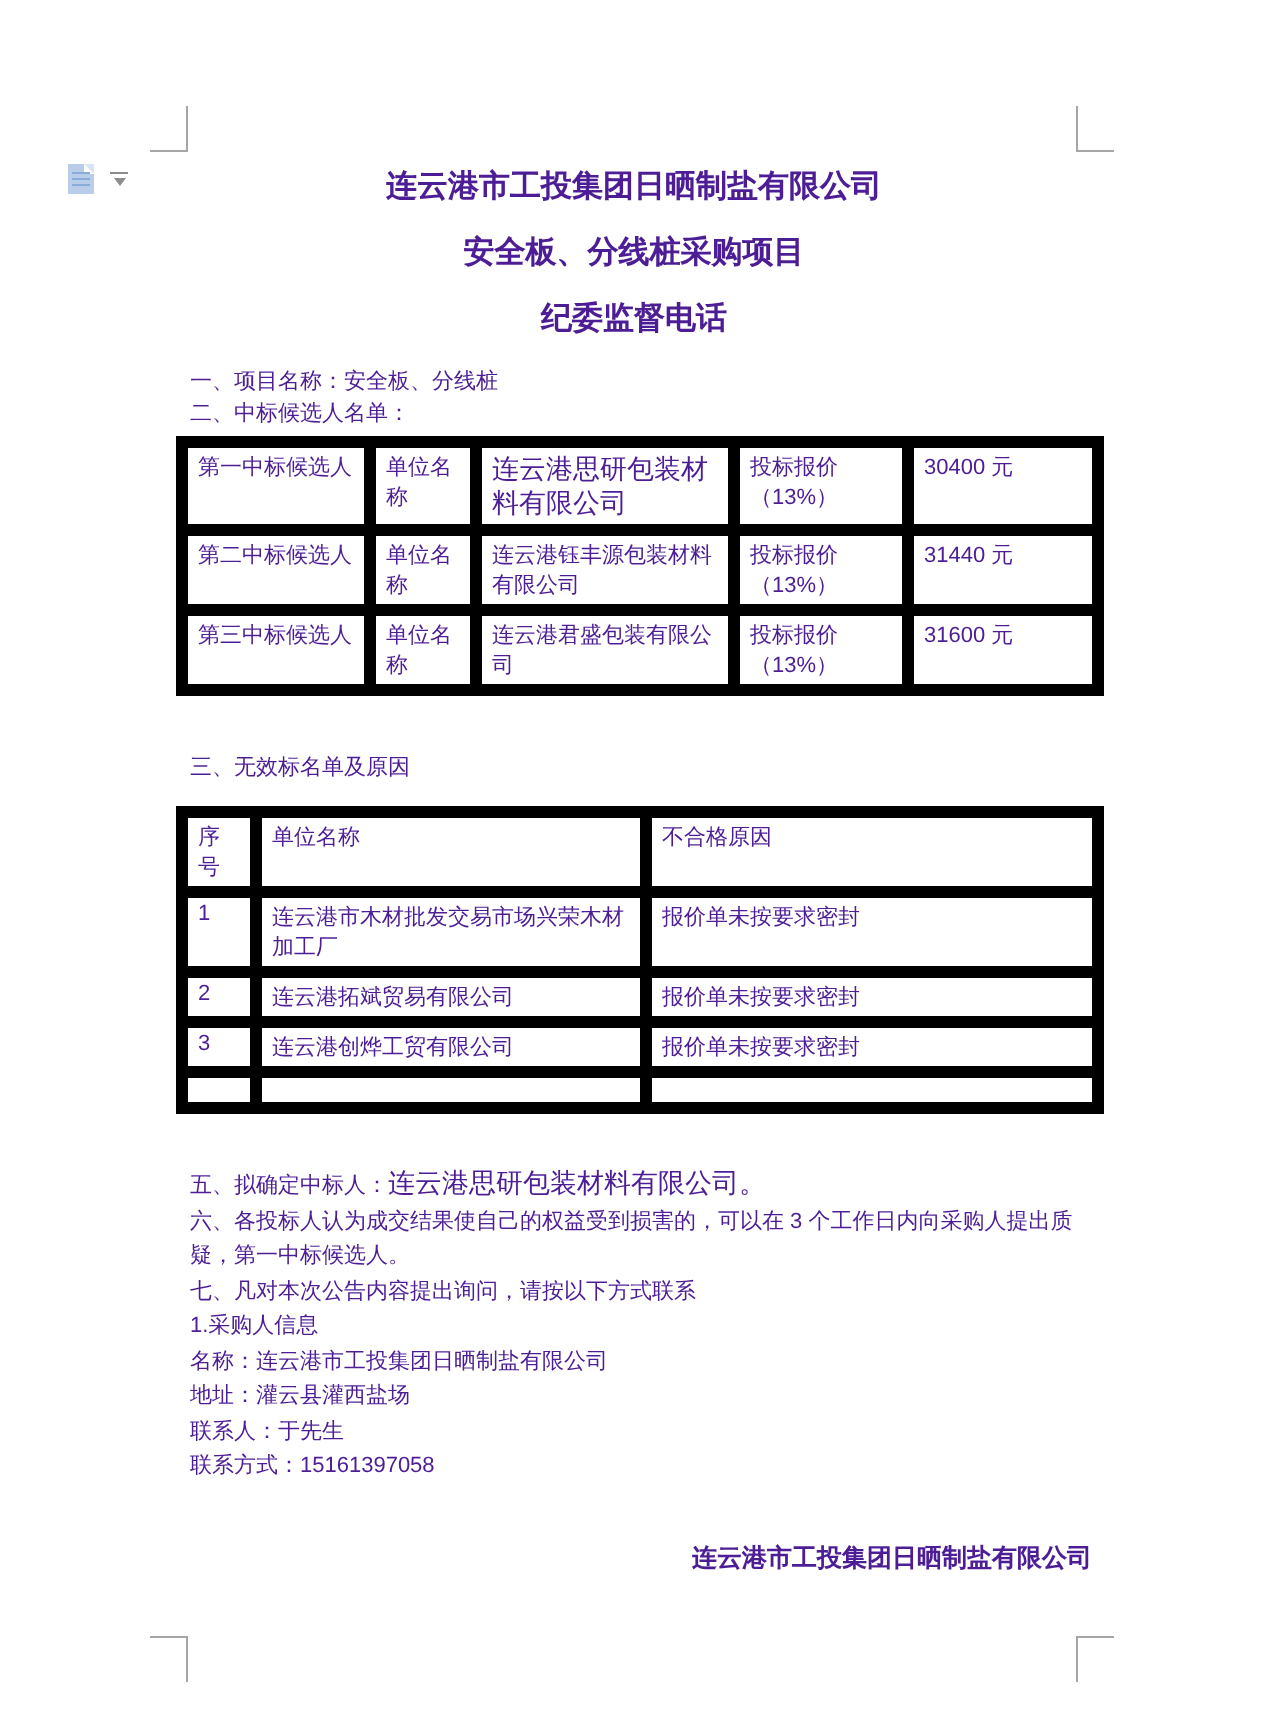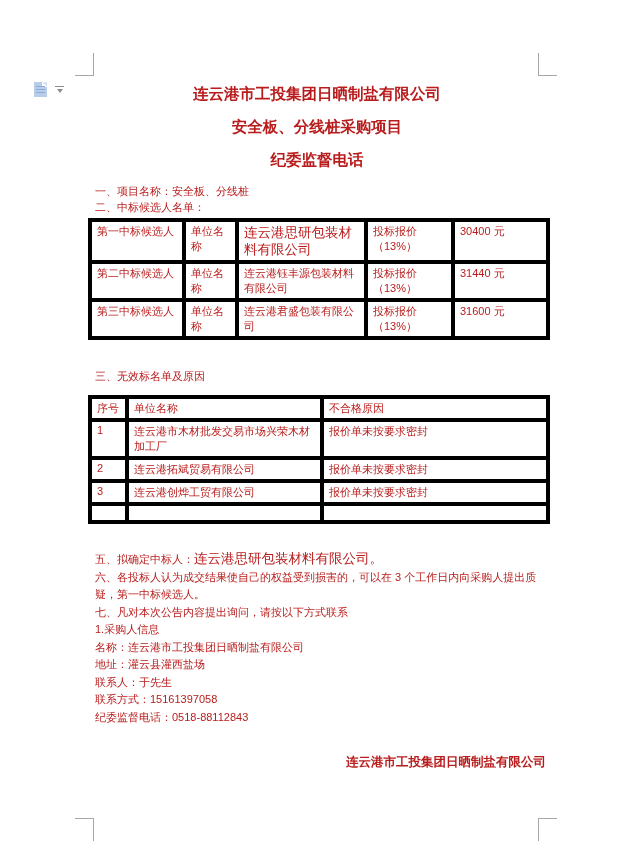--- a/index.html
+++ b/index.html
@@ -1,18 +1,18 @@
 <!DOCTYPE html>
 <html><head>
 <meta charset="utf-8">
 <style>
   html, body { margin:0; padding:0; background:#ffffff; }
   .page {
     position:relative; width:629px; height:862px; background:#ffffff;
-    font-family:"Liberation Sans", sans-serif; color:#b91c1c; overflow:hidden;
+    font-family:"Liberation Sans", sans-serif; color:#4c1d95; overflow:hidden;
   }
   
   .cm { position:absolute; width:18px; height:22px; }
   .cm-tl { left:75px;  top:53px;  border-right:1px solid #a6a6a6; border-bottom:1px solid #a6a6a6; }
   .cm-tr { left:538px; top:53px;  border-left:1px solid #a6a6a6;  border-bottom:1px solid #a6a6a6; }
   .cm-bl { left:75px;  top:818px; border-right:1px solid #a6a6a6; border-top:1px solid #a6a6a6; }
   .cm-br { left:538px; top:818px; border-left:1px solid #a6a6a6;  border-top:1px solid #a6a6a6; }
 
   
   .paste-btn { position:absolute; left:33px; top:80px; width:34px; height:20px; cursor:pointer; }
@@ -27,21 +27,21 @@
     border-left:3px solid transparent; border-right:3px solid transparent; border-top:4px solid #8c8c8c; }
 
   .doc { position:absolute; left:88px; top:76px; width:458px; }
   .title { text-align:center; font-weight:bold; font-size:15.5px; line-height:20px; margin:0 0 13px 0; }
   .title.first { margin-top:8px; }
   .para { font-size:11px; line-height:16px; padding-left:7px; margin:0; }
   .para.s1 { margin-top:7px; }
   .bodyline { font-size:11px; line-height:17.5px; padding-left:7px; margin:0; }
 
   table { border-collapse:collapse; table-layout:fixed; width:458px; font-size:11px; }
-  td, th { border:4px solid #000000; padding:2px 5px; vertical-align:top; text-align:left;
+  td, th { border:6px solid #000000; padding:2px 5px; vertical-align:top; text-align:left;
            font-weight:normal; overflow:hidden; }
   .t1 { margin-top:3px; }
   .t1 tr { height:35px; }
   .t2 { margin-top:11px;border-radius:32px; }
   .t2 tr { height:18px; }
   .t2 tr.tall { height:36px; }
   .big-name { font-size:13.5px; font-family:"Liberation Serif", serif; line-height:17px; }
 
   .h3 { margin-top:28px; }
   .clauses { margin-top:26px; }
@@ -150,21 +150,20 @@
     <div class="clauses">
       <p class="bodyline"><span>五、拟确定中标人：</span><span class="big-name">连云港思研包装材料有限公司。</span></p>
       <p class="bodyline">六、各投标人认为成交结果使自己的权益受到损害的，可以在 3 个工作日内向采购人提出质</p>
       <p class="bodyline">疑，第一中标候选人。</p>
       <p class="bodyline">七、凡对本次公告内容提出询问，请按以下方式联系</p>
       <p class="bodyline">1.采购人信息</p>
       <p class="bodyline">名称：连云港市工投集团日晒制盐有限公司</p>
       <p class="bodyline">地址：灌云县灌西盐场</p>
       <p class="bodyline">联系人：于先生</p>
       <p class="bodyline">联系方式：15161397058</p>
-      <p class="bodyline">纪委监督电话：0518-88112843</p>
     </div>
 
     <div class="signature">
       <div>连云港市工投集团日晒制盐有限公司</div>
     </div>
 
   </div>
 </div>
 
 </body></html>

